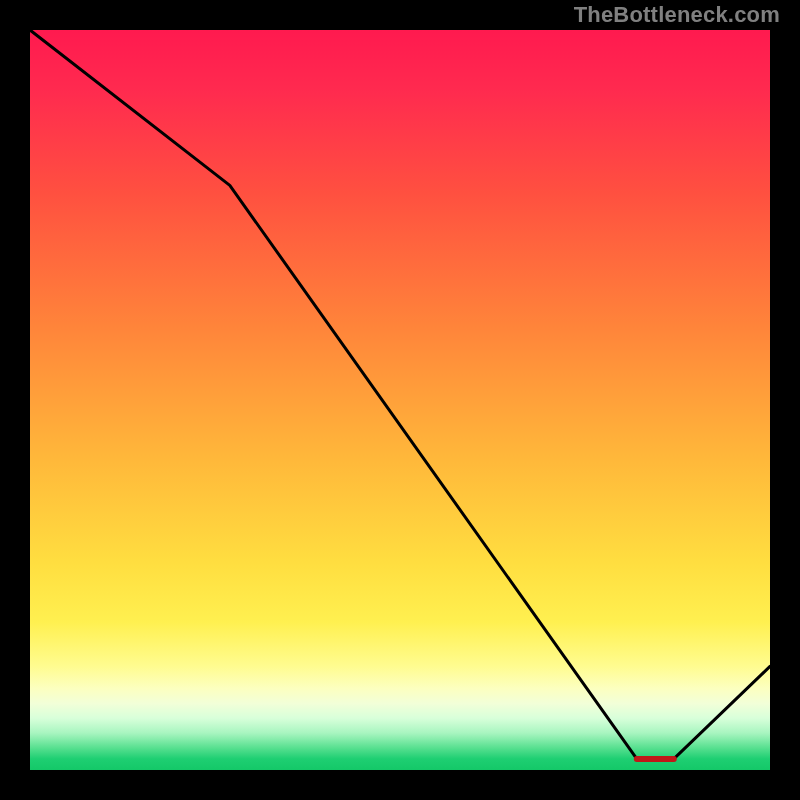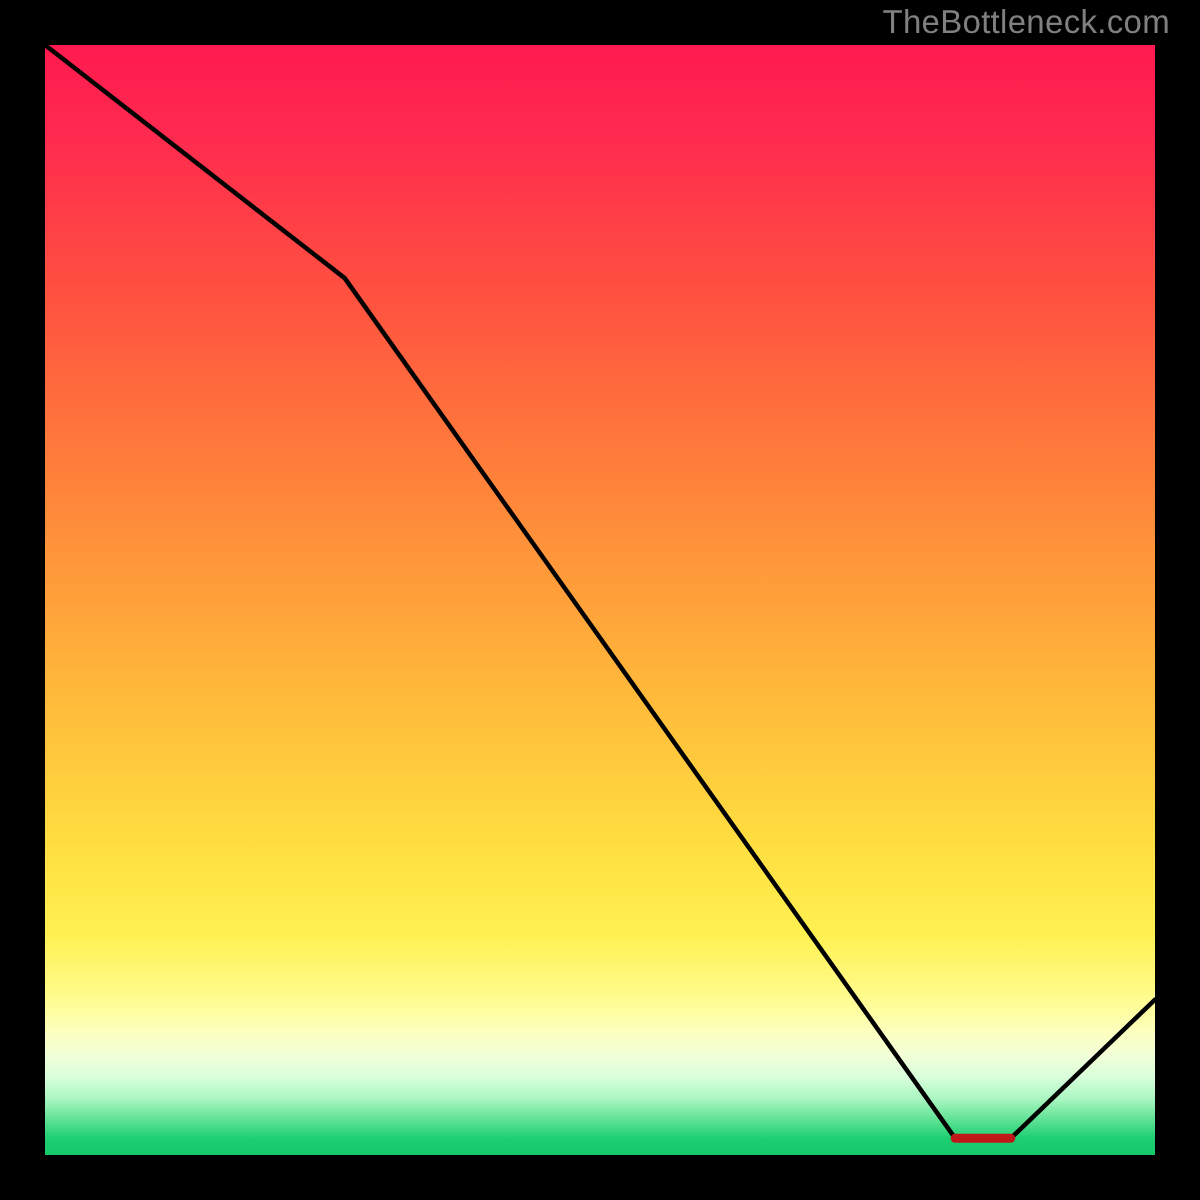--- a/index.html
+++ b/index.html
@@ -15,21 +15,21 @@
     position: relative;
     width: 800px;
     height: 800px;
   }
   .watermark {
     position: absolute;
     top: 2px;
     right: 20px;
     color: #808080;
     font-size: 22px;
-    font-weight: 400;
+    font-weight: 700;
     letter-spacing: 0.2px;
     z-index: 10;
     margin-left: 12px;
   }
   .frame {
     position: absolute;
     left: 30px;
     top: 30px;
     width: 740px;
     height: 740px;

